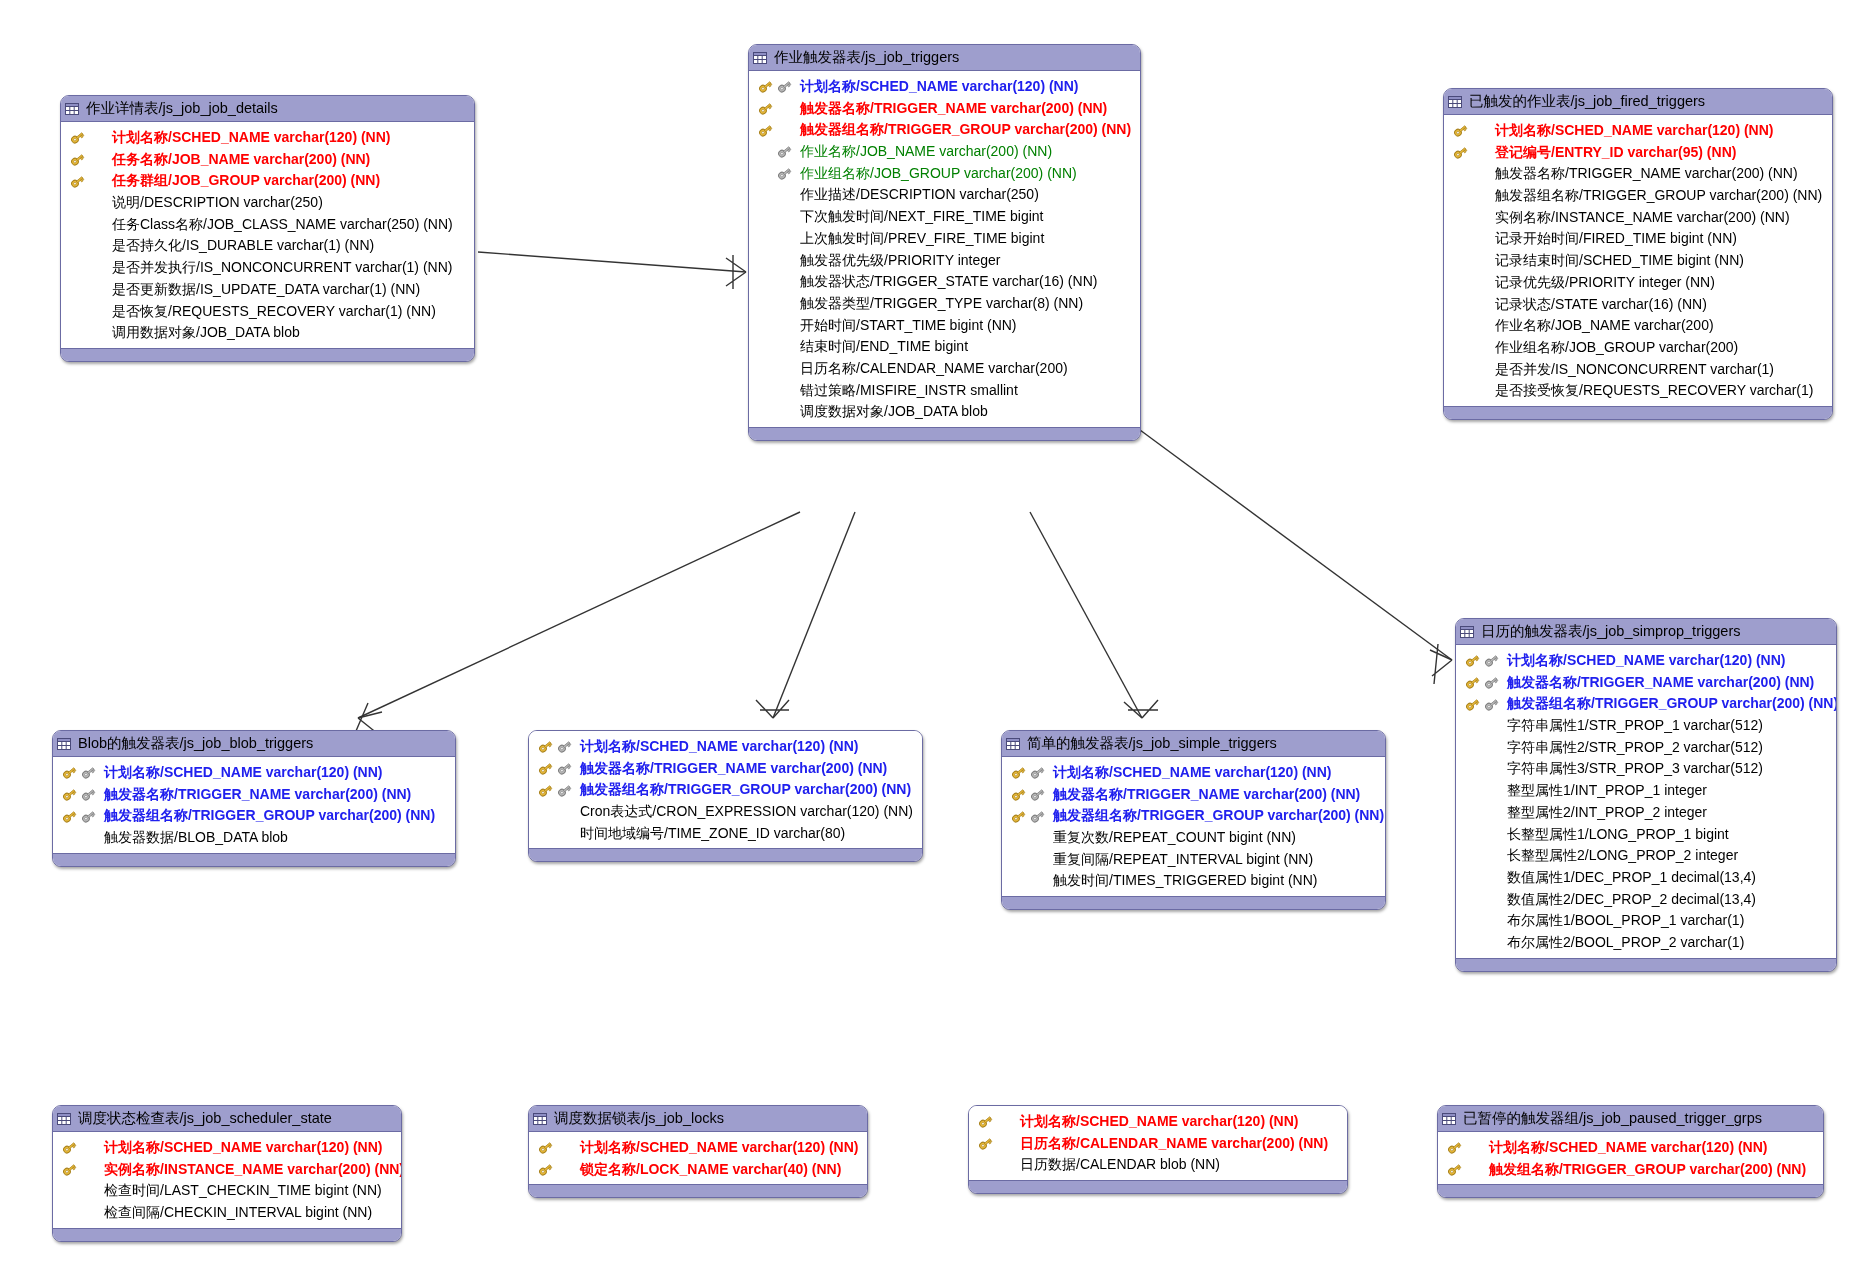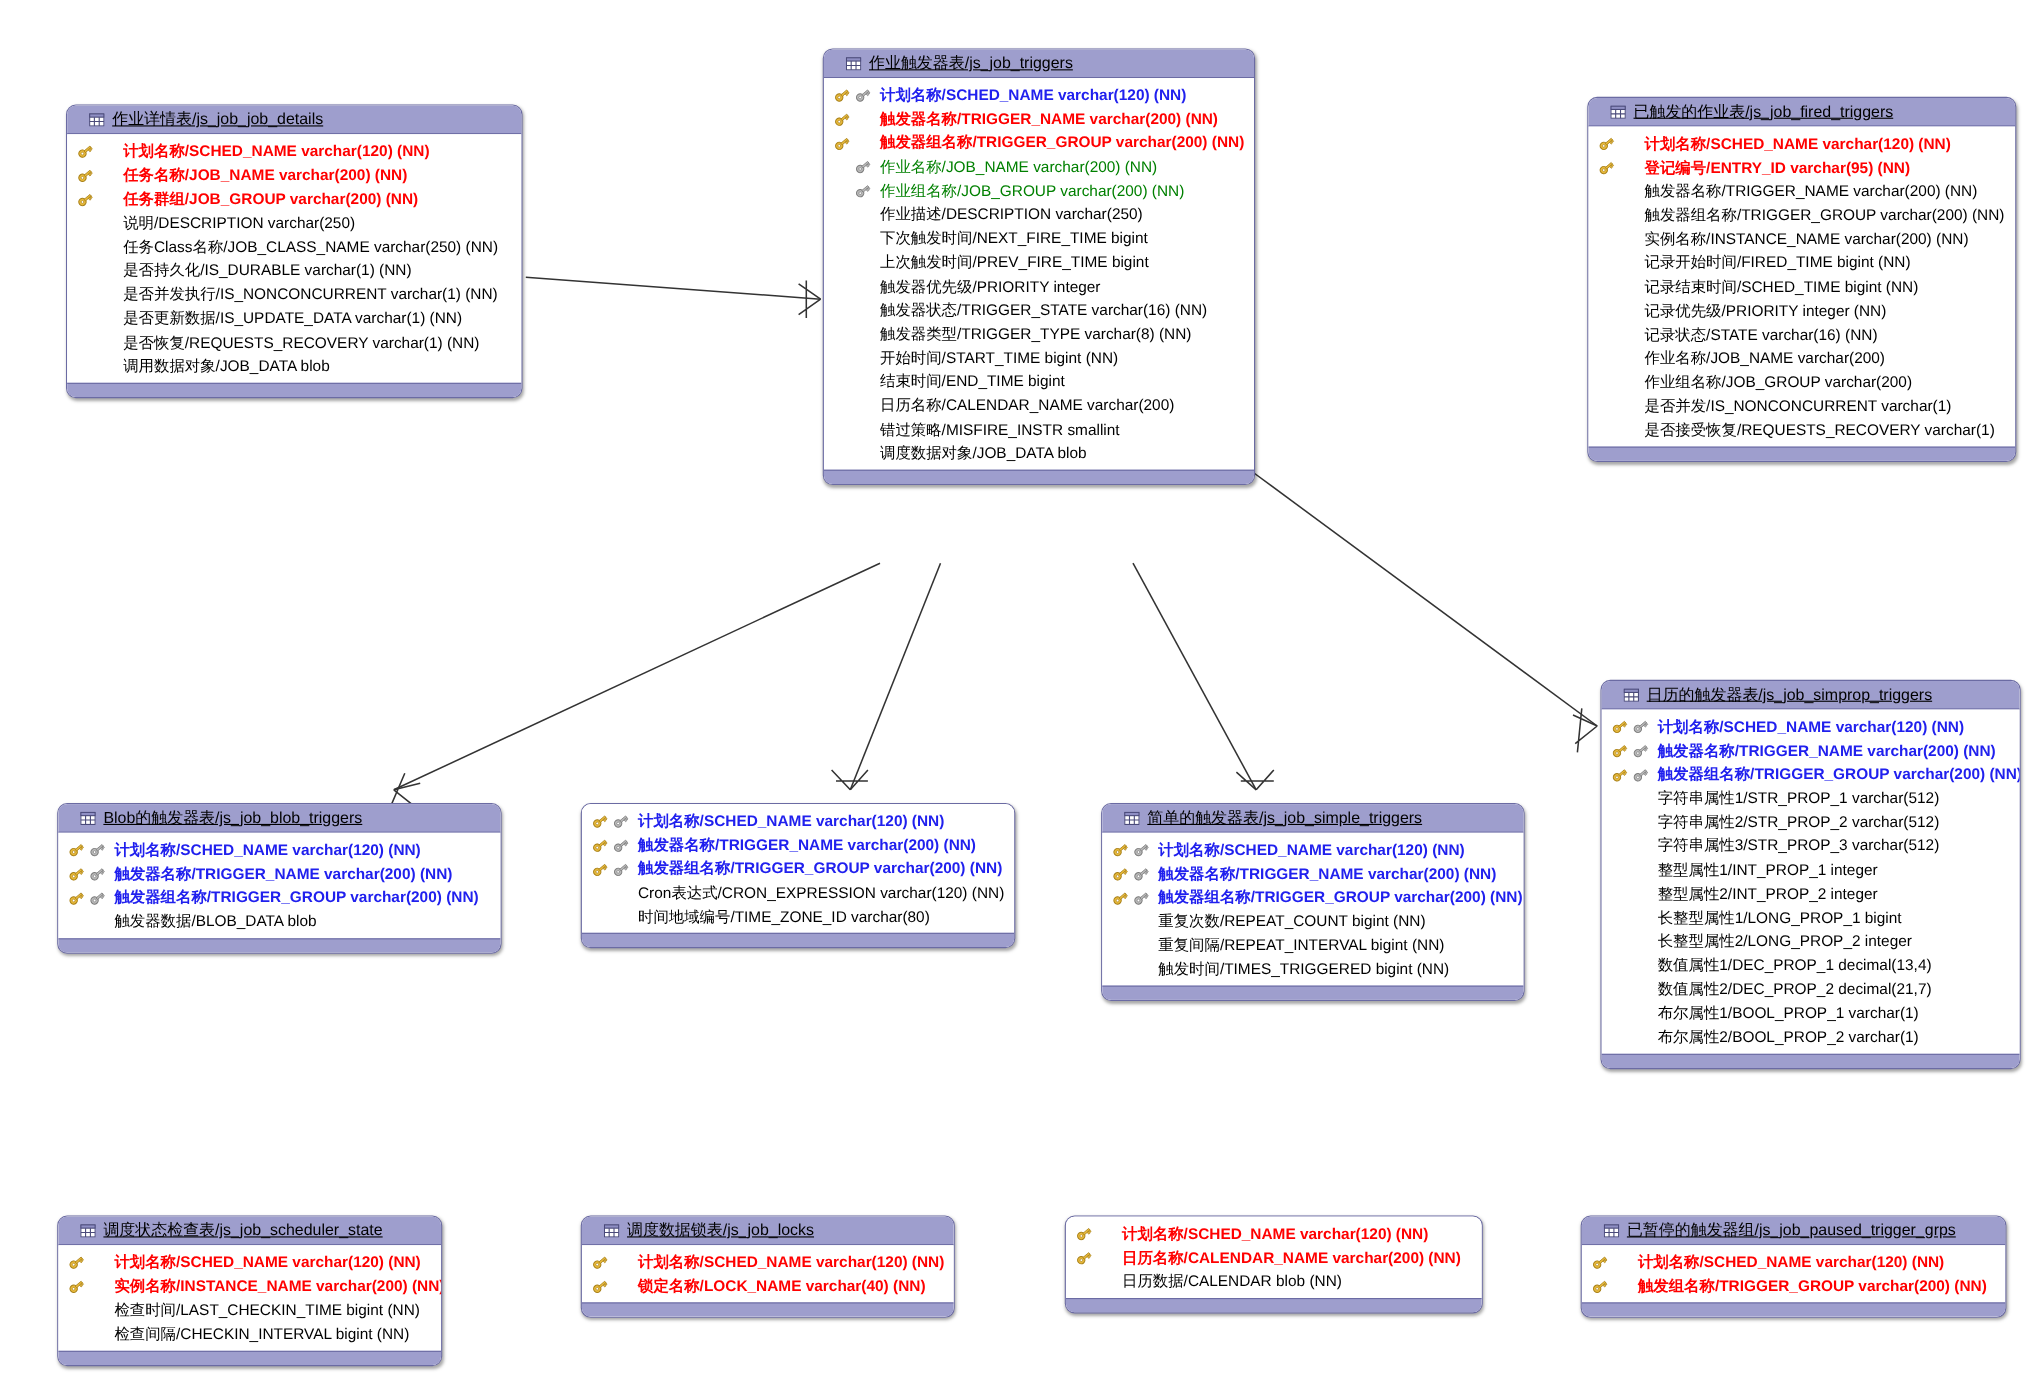--- a/index.html
+++ b/index.html
@@ -38,25 +38,24 @@
     box-sizing: border-box;
     overflow: hidden;
   }
   .entity-title {
     background: linear-gradient(to bottom, #b0b0d8 0%, #9a9 acc 50%, #9494c6 100%);
     background-color: #9e9ecd;
     border-bottom: 1px solid #6b6ba3;
     height: 25px;
     display: flex;
     align-items: center;
-    padding: 0 20px;
+    padding: 0 4px;
     font-size: 14.5px;
     color: #000000;
     white-space: nowrap;
-    text-decoration: underline;
   }
   .tbl-icon {
     display: inline-block;
     width: 14px;
     height: 12px;
     margin-right: 7px;
     flex: 0 0 auto;
     position: relative;
   }
   .tbl-icon svg { display:block; }
@@ -604,21 +603,21 @@
             <span class="attr-label plain">长整型属性2/LONG_PROP_2 integer</span>
           </div>
           <div class="attr">
             <span class="attr-gap"></span>
             <span class="attr-gap"></span>
             <span class="attr-label plain">数值属性1/DEC_PROP_1 decimal(13,4)</span>
           </div>
           <div class="attr">
             <span class="attr-gap"></span>
             <span class="attr-gap"></span>
-            <span class="attr-label plain">数值属性2/DEC_PROP_2 decimal(21,7)</span>
+            <span class="attr-label plain">数值属性2/DEC_PROP_2 decimal(13,4)</span>
           </div>
           <div class="attr">
             <span class="attr-gap"></span>
             <span class="attr-gap"></span>
             <span class="attr-label plain">布尔属性1/BOOL_PROP_1 varchar(1)</span>
           </div>
           <div class="attr">
             <span class="attr-gap"></span>
             <span class="attr-gap"></span>
             <span class="attr-label plain">布尔属性2/BOOL_PROP_2 varchar(1)</span>

